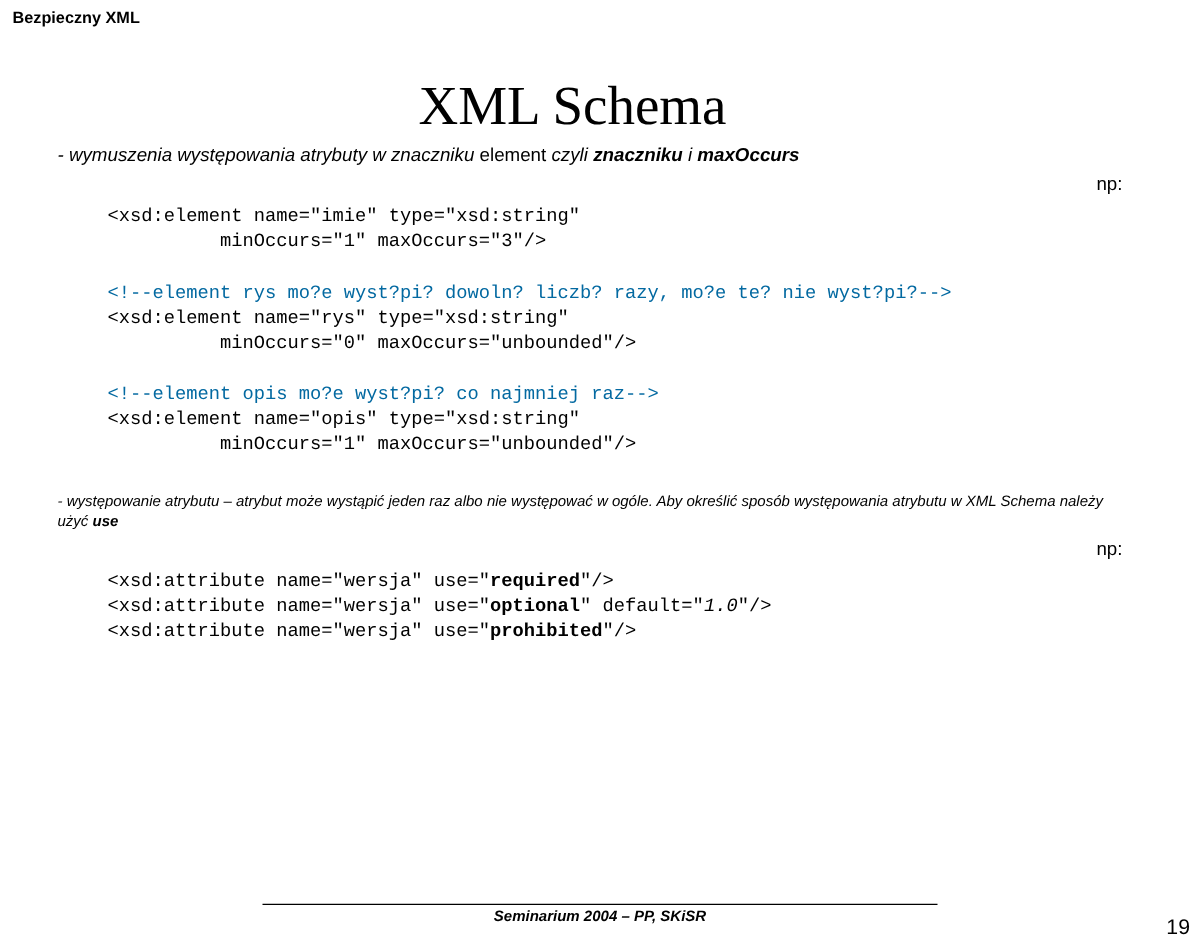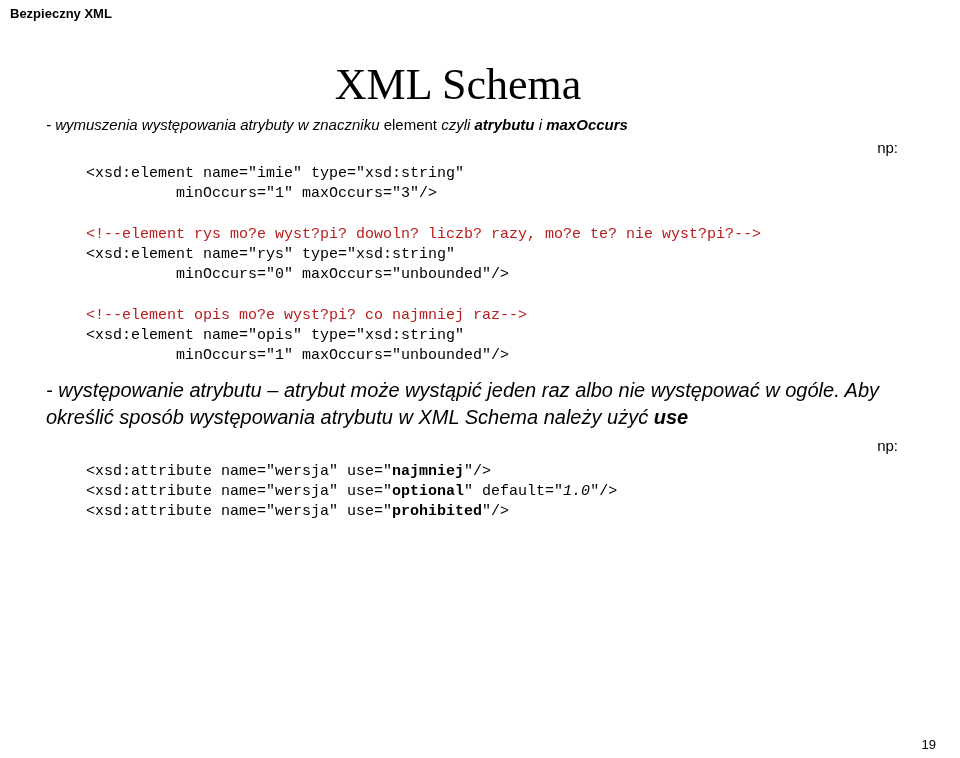--- a/index.html
+++ b/index.html
@@ -46,25 +46,25 @@
     margin: 6px 0 6px -28px;
     text-align: right;
   }
   .codeblock {
     font-family: 'Courier New', monospace;
     font-size: 15px;
     white-space: pre;
     line-height: 1.35;
     margin: 8px 0 10px 40px;
   }
-  .codeblock .cmt { color: #b91c1c; }
+  .codeblock .cmt { color: #0369a1; }
   .after-code-para {
-    font-size: 20px;
+    font-size: 12px;
     font-style: italic;
-    margin-top: 10px;
+    margin-top: 26px;
     margin-bottom: 4px;
     line-height: 1.35;
   }
   .after-code-para .bold { font-weight: bold; font-style: italic; }
   .codeblock .bold { font-weight: bold; }
   .codeblock .ital { font-style: italic; }
   .footer {
     position: absolute;
     bottom: 18px; left: 0; right: 0;
     text-align: center;
@@ -75,37 +75,37 @@
     border-top: 1px solid #000;
     margin: 0 auto 2px auto;
   }
   .footer-text {
     font-size: 12px;
     font-style: italic;
     font-weight: bold;
   }
   .page-num {
     position: absolute;
-    bottom: 6px; right: 24px;
-    font-size: 13px;
+    bottom: 6px; right: 8px;
+    font-size: 17px;
   }
 </style>
 </head>
 <body>
 
 <div class="page">
 
   <div class="doc-header">Bezpieczny XML</div>
 
   <div class="slide-title">XML Schema</div>
 
   <div class="content">
 
     <div class="bullet">
-      <span>- wymuszenia występowania atrybuty w znaczniku </span><span class="code-emph">element</span><span> czyli </span><b>atrybutu</b><span> i </span><b>maxOccurs</b>
+      <span>- wymuszenia występowania atrybuty w znaczniku </span><span class="code-emph">element</span><span> czyli </span><b>znaczniku</b><span> i </span><b>maxOccurs</b>
     </div>
 
     <div class="np">np:</div>
 
     <div class="codeblock"><span>&lt;xsd:element name="imie" type="xsd:string"</span>
 <span>          minOccurs="1" maxOccurs="3"/&gt;</span>
 <span></span>
 <span class="cmt">&lt;!--element rys mo?e wyst?pi? dowoln? liczb? razy, mo?e te? nie wyst?pi?--&gt;</span>
 <span>&lt;xsd:element name="rys" type="xsd:string"</span>
 <span>          minOccurs="0" maxOccurs="unbounded"/&gt;</span>
@@ -113,22 +113,26 @@
 <span class="cmt">&lt;!--element opis mo?e wyst?pi? co najmniej raz--&gt;</span>
 <span>&lt;xsd:element name="opis" type="xsd:string"</span>
 <span>          minOccurs="1" maxOccurs="unbounded"/&gt;</span></div>
 
     <div class="after-code-para">
       <span>- występowanie atrybutu – atrybut może wystąpić jeden raz albo nie występować w ogóle.    Aby określić sposób występowania atrybutu w XML Schema należy użyć </span><span class="bold">use</span>
     </div>
 
     <div class="np">np:</div>
 
-    <div class="codeblock"><span>&lt;xsd:attribute name="wersja" use="</span><span class="bold">najmniej</span><span>"/&gt;</span>
+    <div class="codeblock"><span>&lt;xsd:attribute name="wersja" use="</span><span class="bold">required</span><span>"/&gt;</span>
 <span>&lt;xsd:attribute name="wersja" use="</span><span class="bold">optional</span><span>" default="</span><span class="ital">1.0</span><span>"/&gt;</span>
 <span>&lt;xsd:attribute name="wersja" use="</span><span class="bold">prohibited</span><span>"/&gt;</span></div>
 
   </div>
 
+  <div class="footer">
+    <hr class="footer-line">
+    <div class="footer-text">Seminarium 2004 – PP, SKiSR</div>
+  </div>
 
   <div class="page-num">19</div>
 
 </div>
 
 </body></html>

